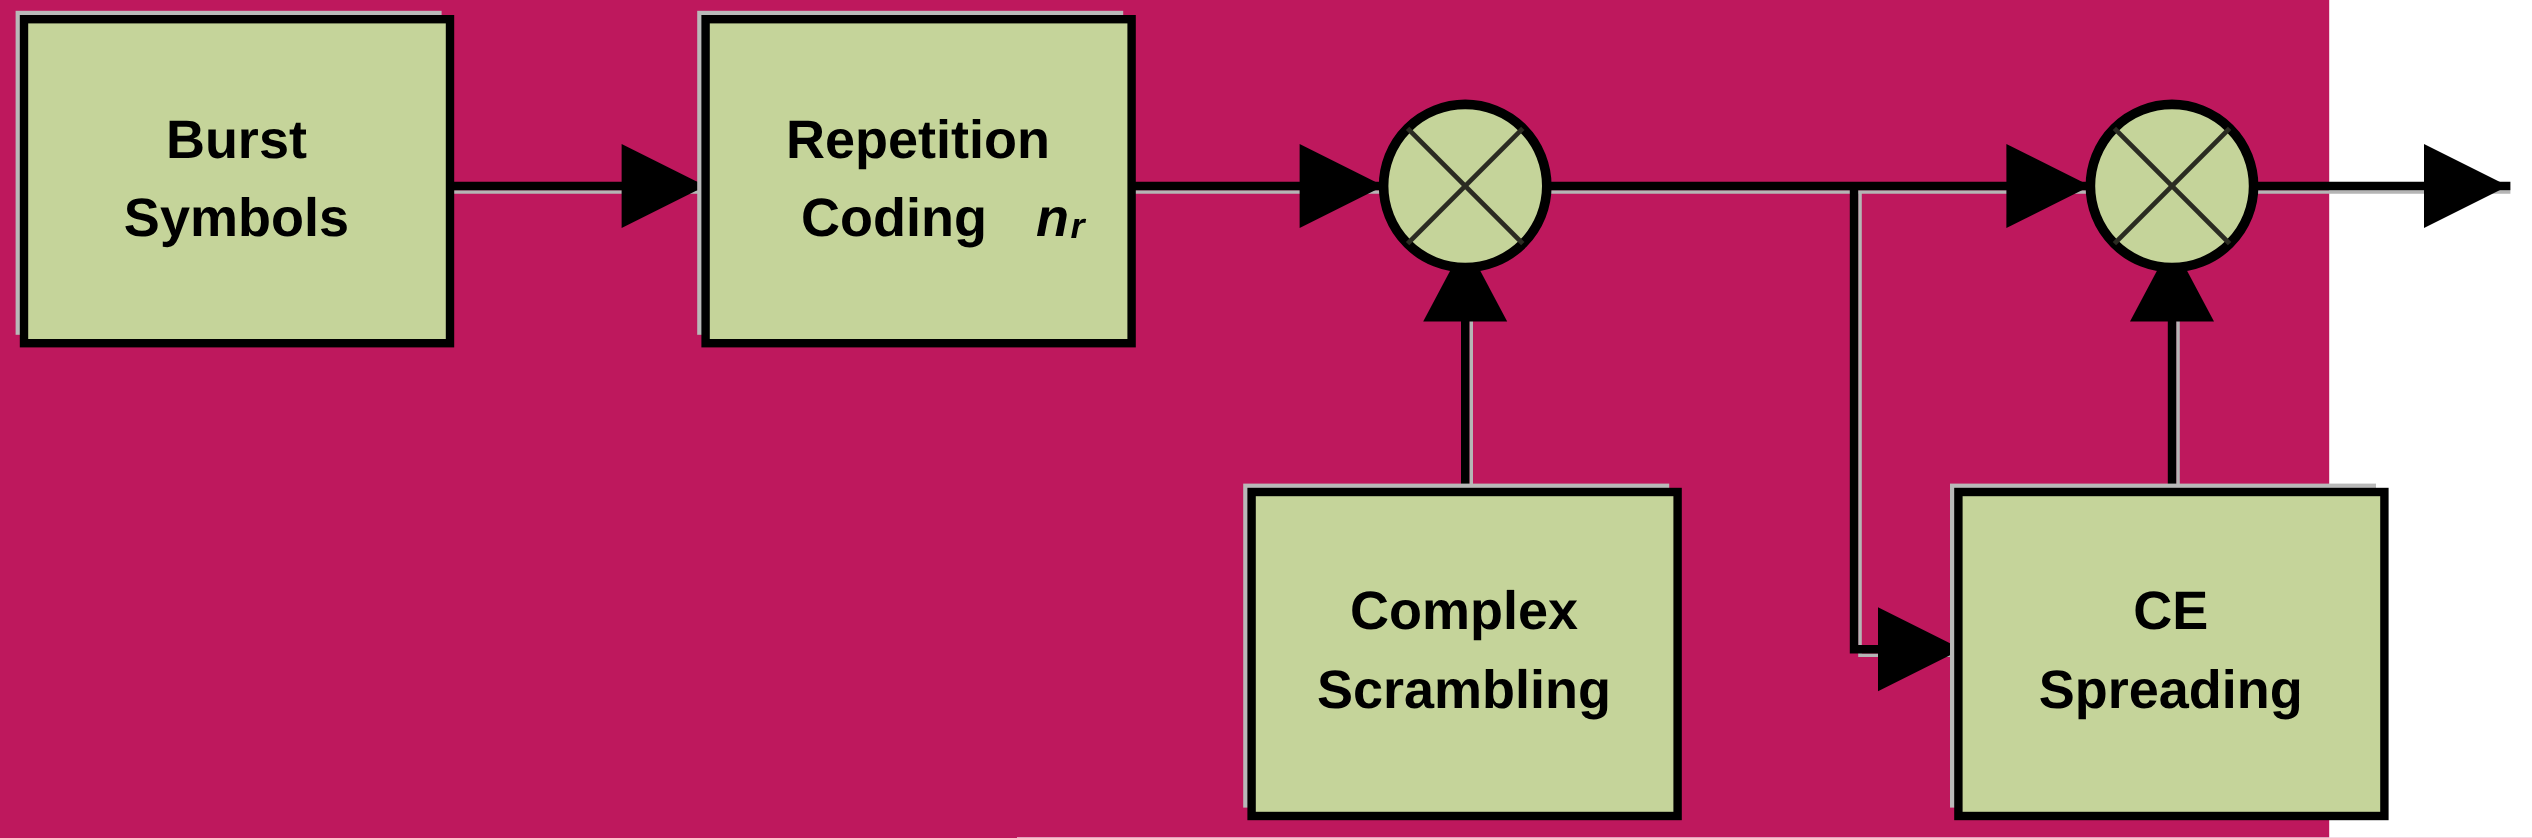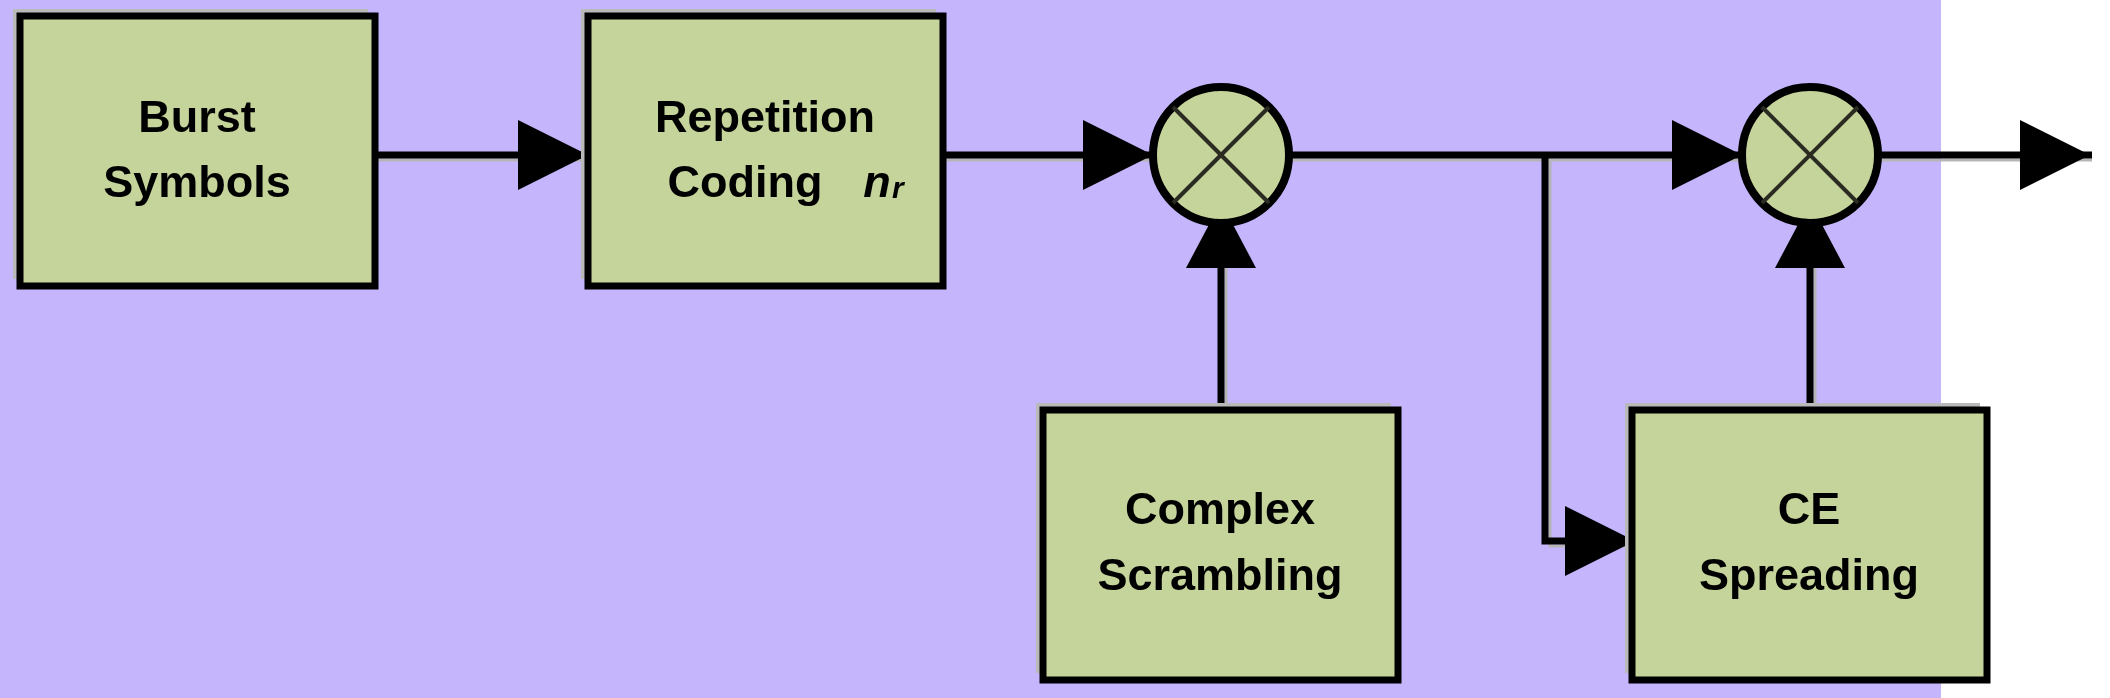--- a/index.html
+++ b/index.html
@@ -11,21 +11,21 @@
   body {
     width: 2110px;
     height: 698px;
     font-family: "Liberation Sans", sans-serif;
     overflow: hidden;
   }
   #diagram-root {
     position: relative;
     width: 1941px;
     height: 698px;
-    background: #c4b5fd;
+    background: #be185d;
   }
   svg.diagram {
     display: block;
     width: 2110px;
     height: 698px;
   }
   .blk-rect {
     fill: #c5d49a;
     stroke: #000000;
     stroke-width: 7;

